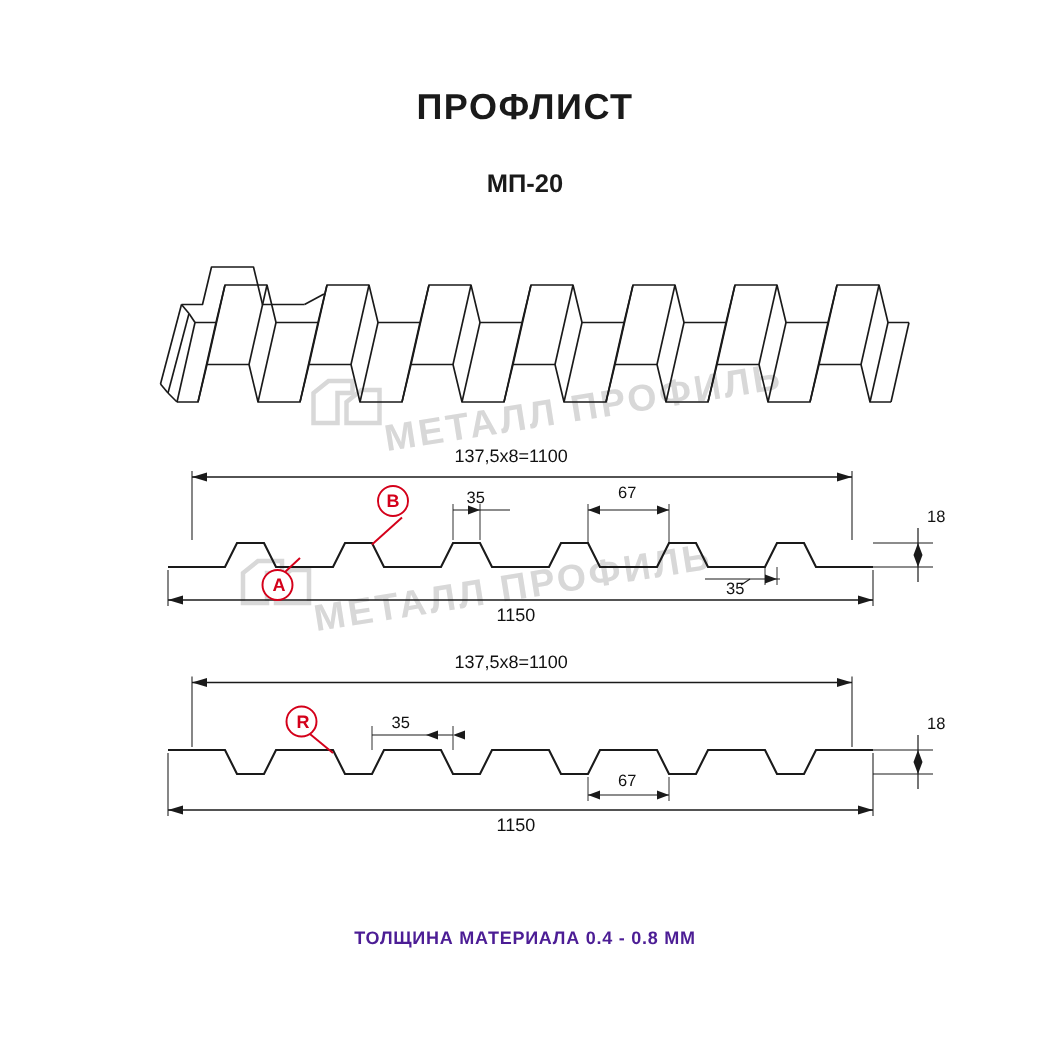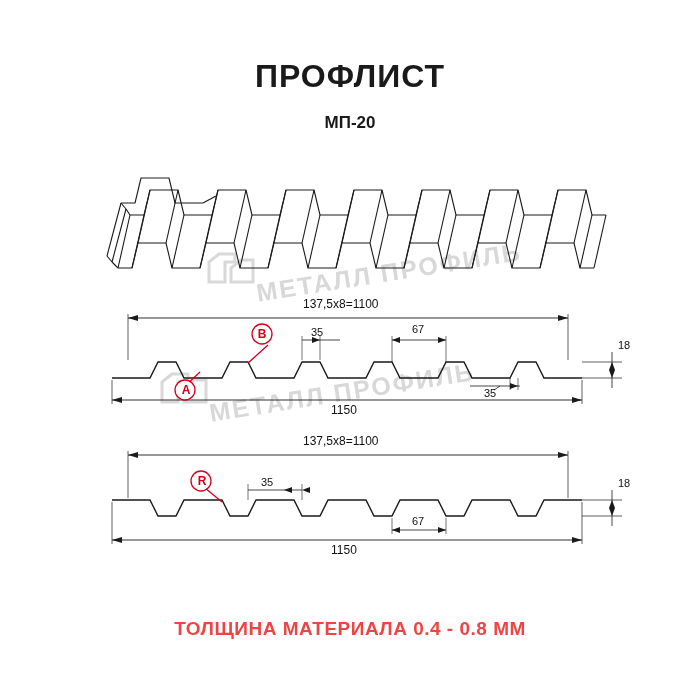--- a/index.html
+++ b/index.html
@@ -19,45 +19,45 @@
     position: relative;
     width: 700px;
     height: 700px;
   }
   .title {
     position: absolute;
     top: 58px;
     left: 0;
     width: 700px;
     text-align: center;
-    font-size: 32px;
+    font-size: 24px;
     font-weight: bold;
     letter-spacing: 1px;
     color: #1a1a1a;
   }
   .subtitle {
     position: absolute;
     top: 113px;
     left: 0;
     width: 700px;
     text-align: center;
     font-size: 17px;
     font-weight: bold;
     color: #1a1a1a;
   }
   .footer-note {
     position: absolute;
     top: 618px;
     left: 0;
     width: 700px;
     text-align: center;
-    font-size: 19px;
+    font-size: 12px;
     font-weight: bold;
     letter-spacing: 0.5px;
-    color: #ef4444;
+    color: #4c1d95;
   }
   .drawing {
     position: absolute;
     top: 0;
     left: 0;
   }
   .wm {
     position: absolute;
     pointer-events: none;
     user-select: none;

